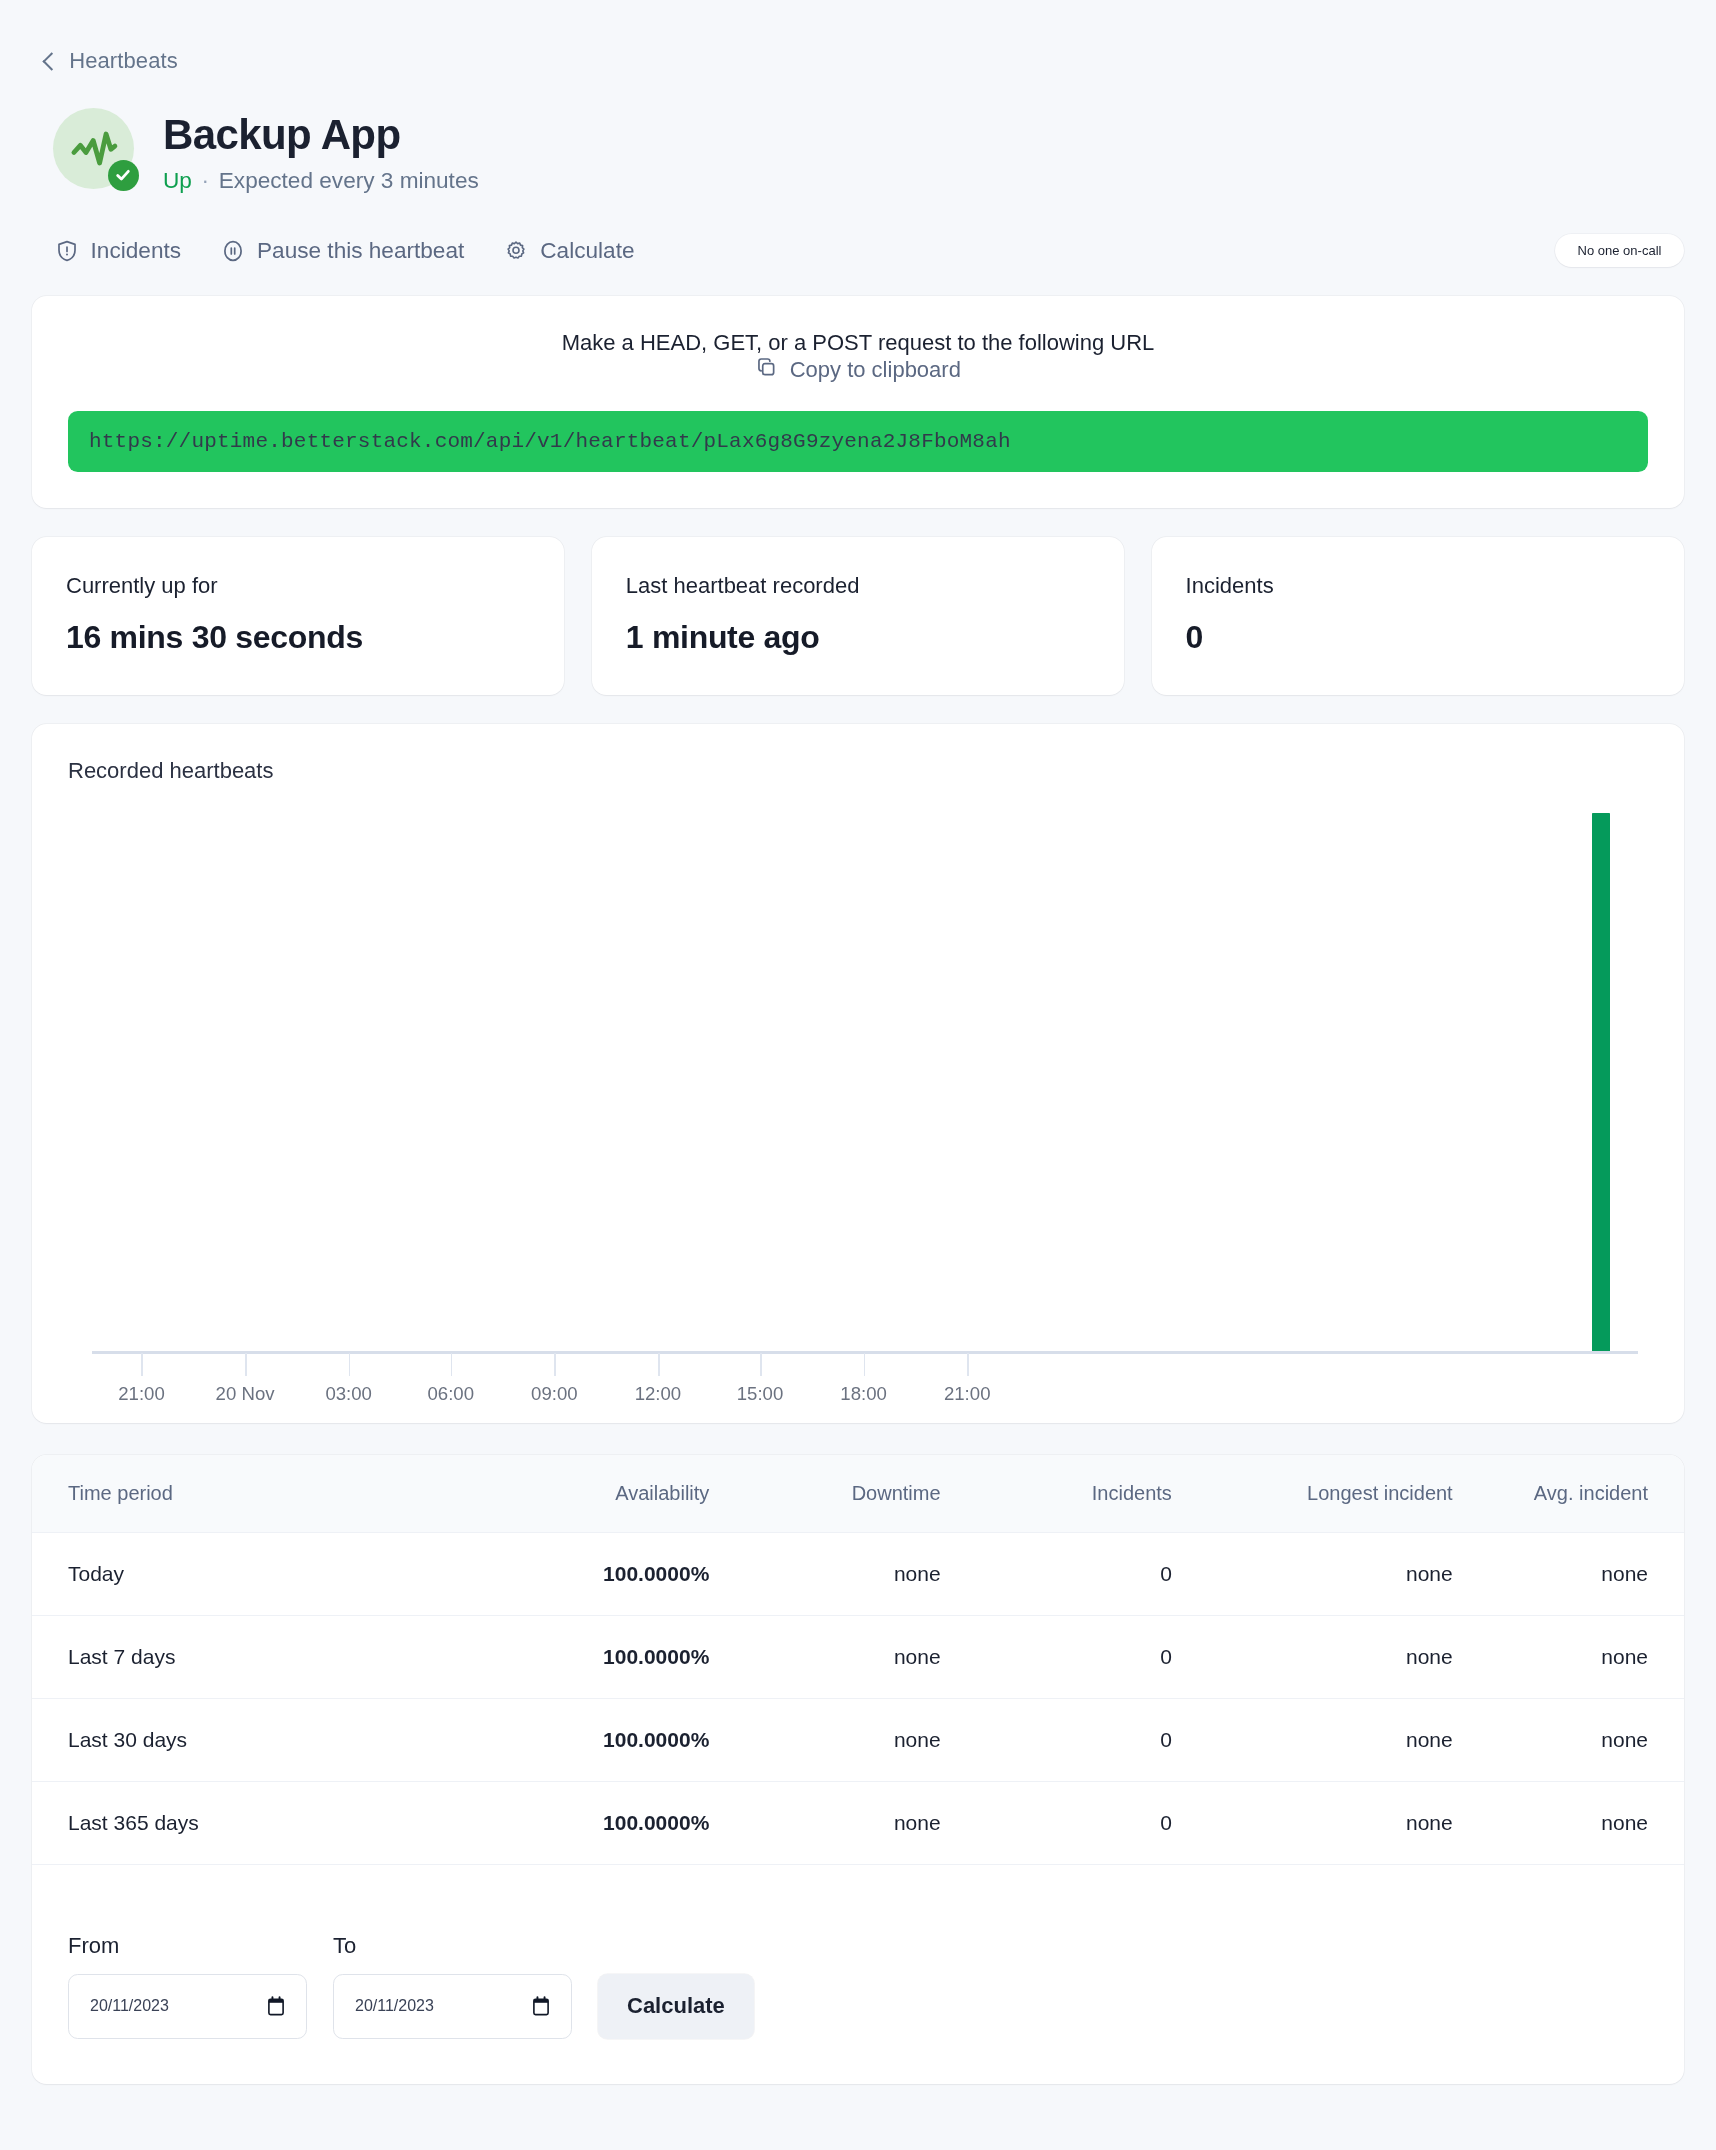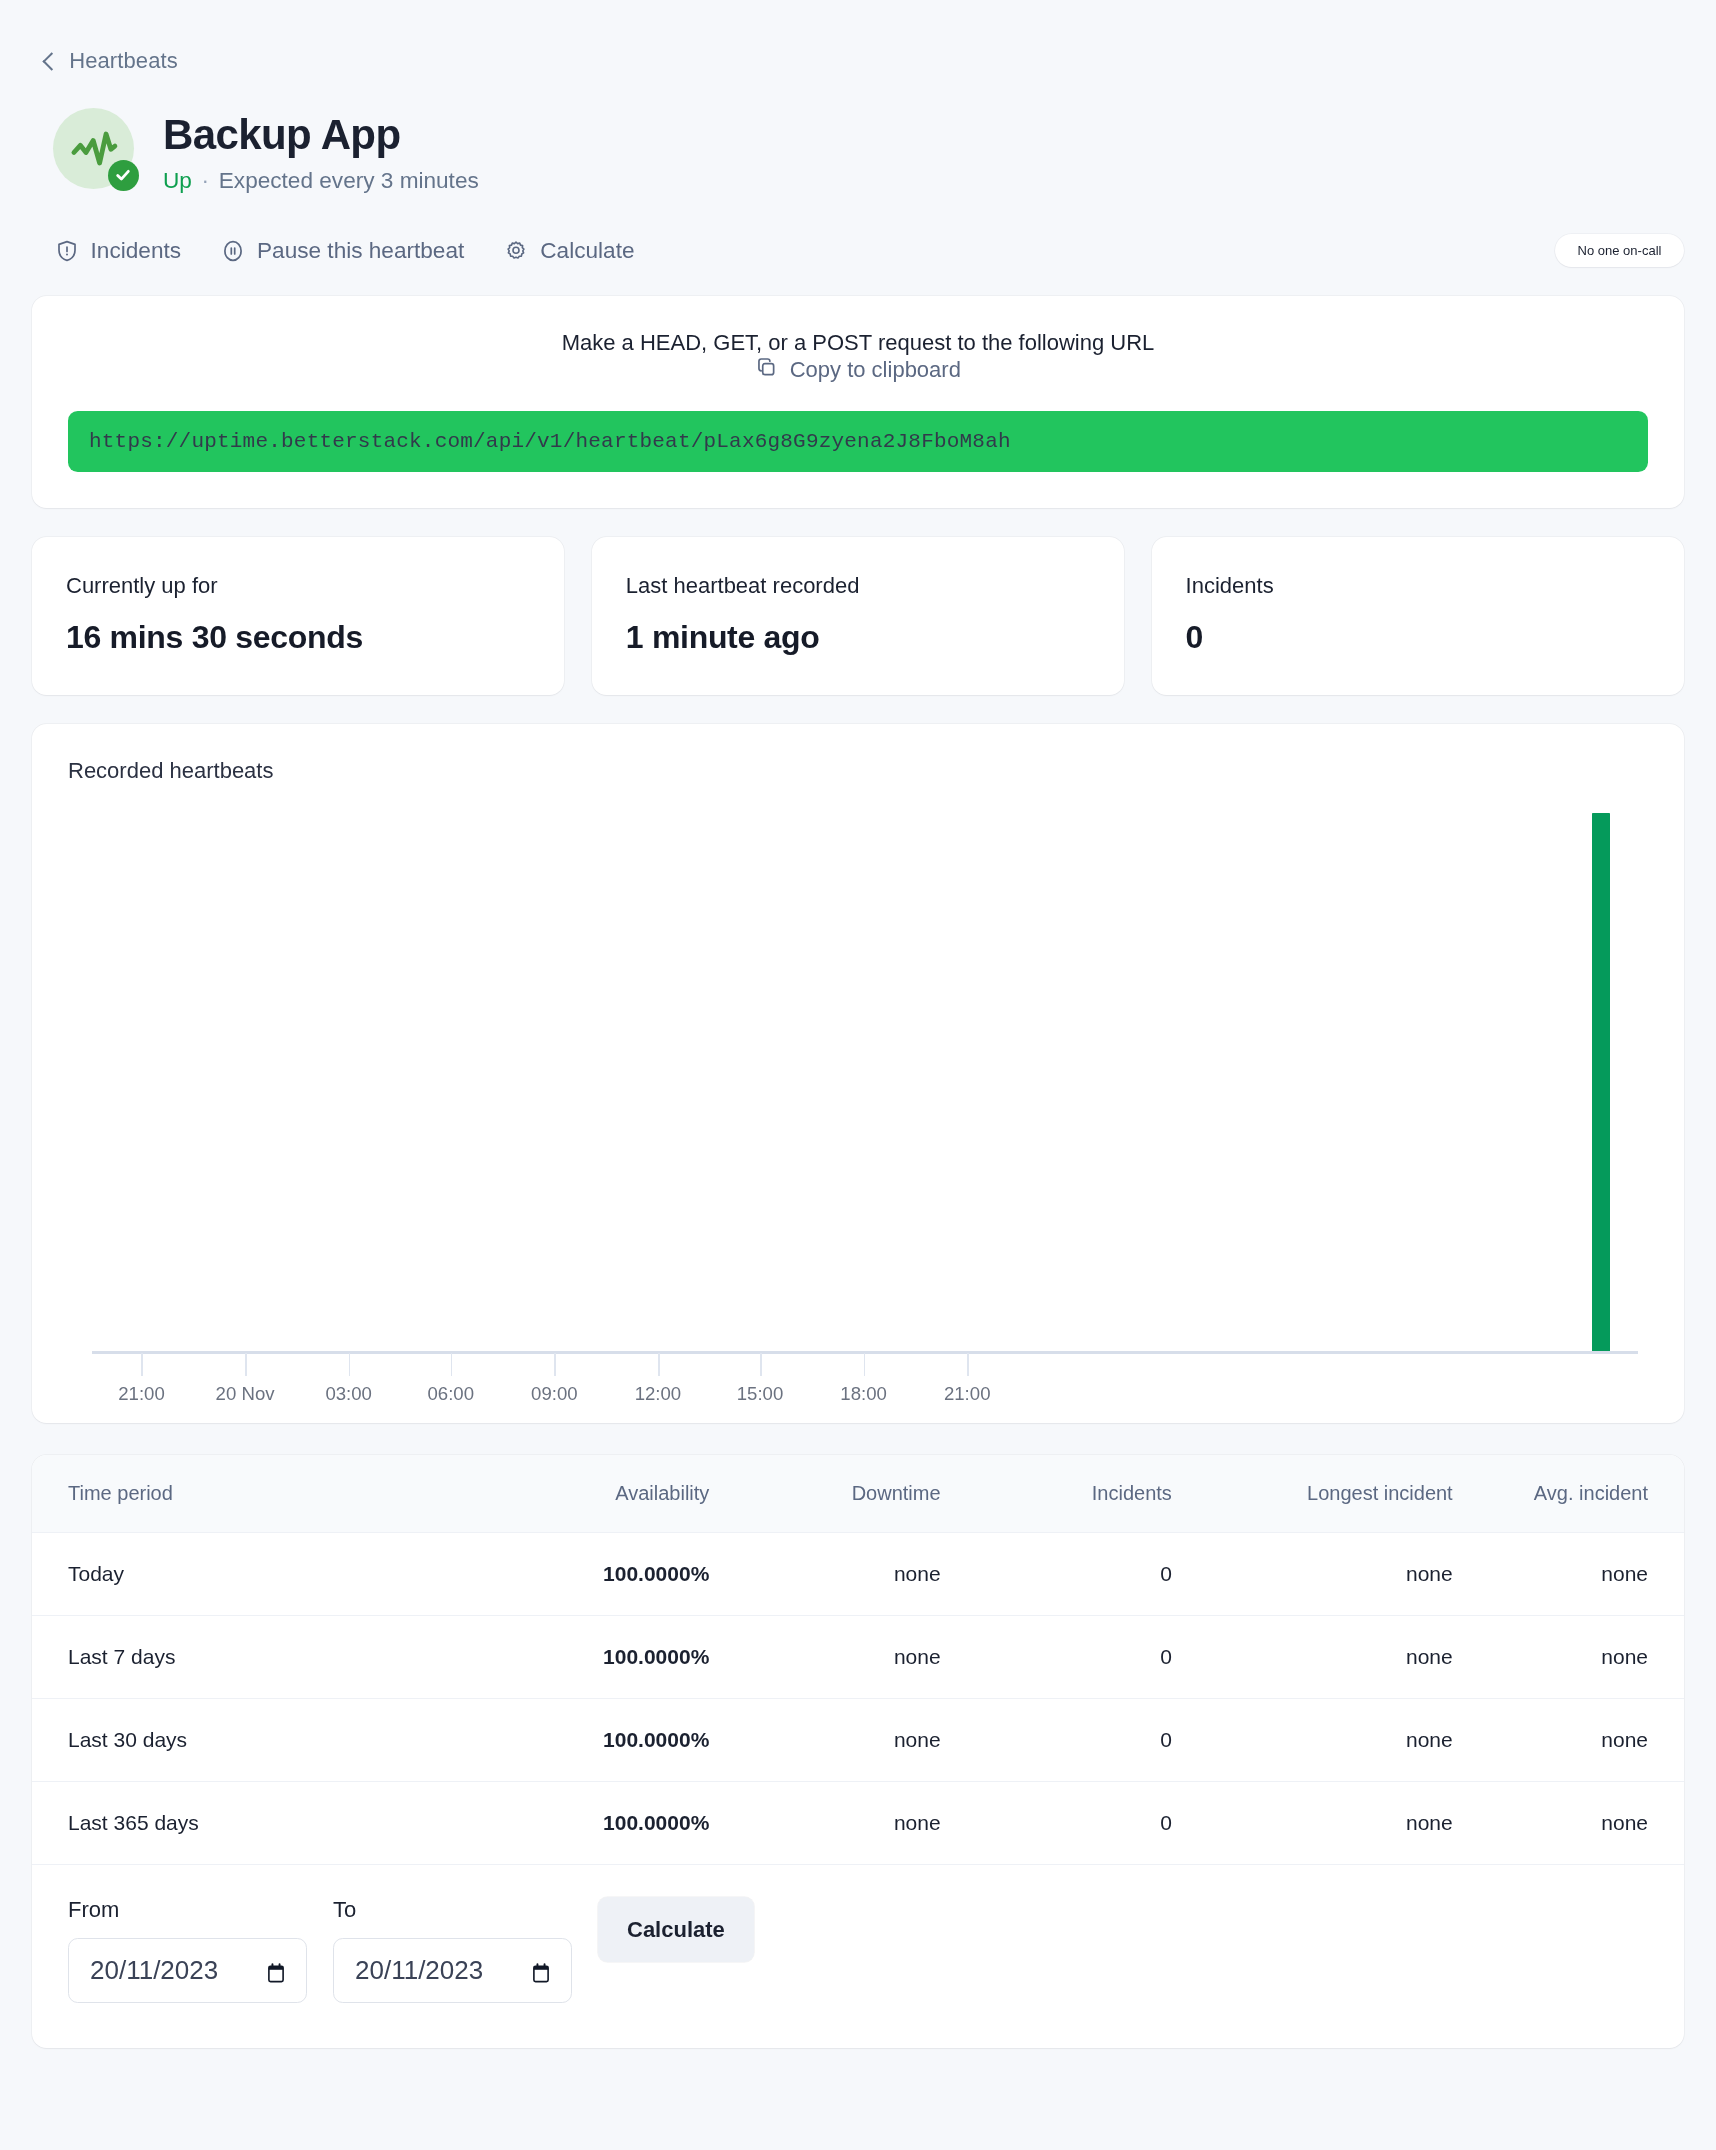--- a/index.html
+++ b/index.html
@@ -117,27 +117,27 @@
   thead th:last-child, tbody td:last-child { padding-right: 36px; }
   col.c-period { width: 26%; }
   col.c-avail  { width: 15%; }
   col.c-down   { width: 14%; }
   col.c-inc    { width: 14%; }
   col.c-long   { width: 17%; }
   col.c-avg    { width: 14%; }
 
   
   .form-row { border-top: 1.6px solid #eef1f6; padding: 32px 36px 45px 36px; }
-  .form-fields { display: flex; gap: 26px; }
+  .form-fields { display: flex; align-items: flex-end; gap: 26px; margin-top: 36px; }
   .field-label { font-size: 22px; color: #1b2130; margin-bottom: 14.5px; }
   .date-input {
     display: flex; align-items: center; justify-content: space-between;
     width: 239px; height: 65px; padding: 0 21px;
     border: 1.6px solid #dfe3ea; border-radius: 9.7px; background: #fff;
-    font-size: 26px; color: #3a4256; cursor: pointer;
+    font-size: 16px; color: #3a4256; cursor: pointer;
   }
   .cal-icon { width: 18px; height: 21px; flex: none; }
   .calc-btn {
     height: 65px; padding: 0 29px; border: none; border-radius: 9.7px;
     background: #eef1f6; color: #1b2130; font-size: 22px; font-weight: 700;
     font-family: "Liberation Sans", sans-serif; cursor: pointer;
     box-shadow: 0 0 0 0.8px rgba(16,24,40,.05);
   }
 </style>
 </head>

